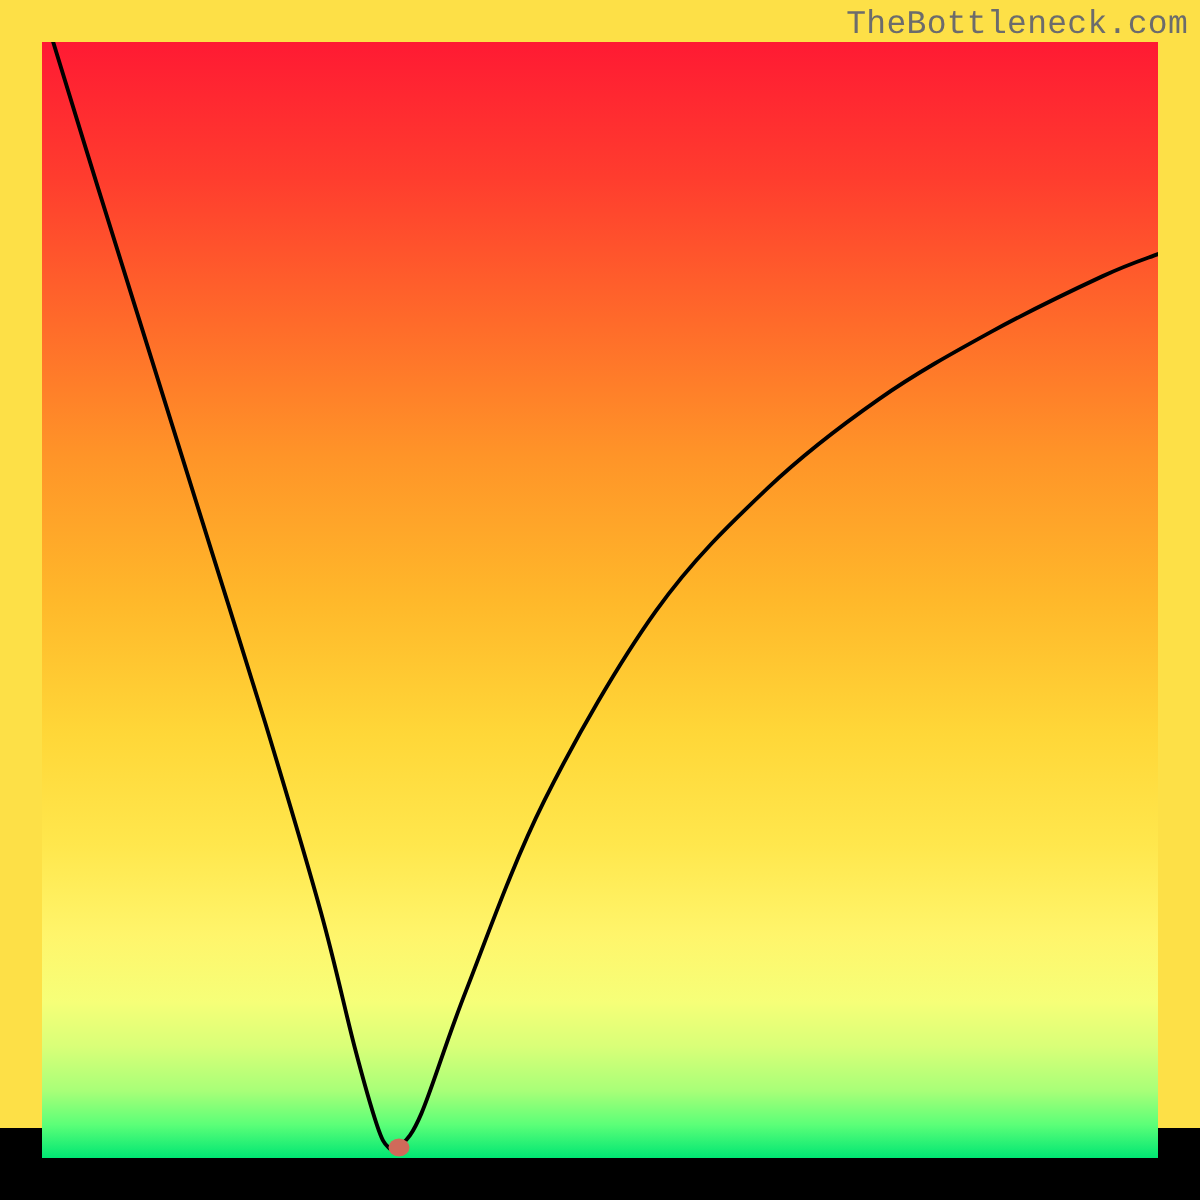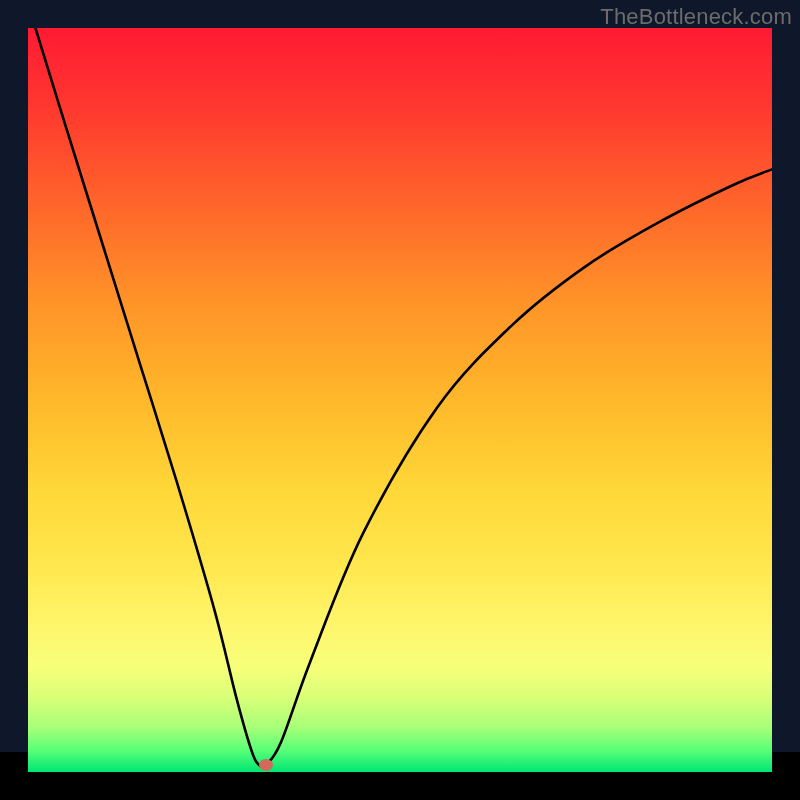--- a/index.html
+++ b/index.html
@@ -8,21 +8,22 @@
     width: 800px;
     height: 800px;
     background: #000;
     font-family: Arial, Helvetica, sans-serif;
     overflow: hidden;
   }
   .frame {
     position: relative;
     width: 800px;
     height: 752px;
-    background: #0f172a;
+    background: #fde047;
+    font-family: Liberation Mono, monospace;
   }
   .plot {
     position: absolute;
     left: 28px;
     top: 28px;
     width: 744px;
     height: 744px;
     background: linear-gradient(to bottom,
       #ff1a33 0%,
       #ff3c2e 12%,

